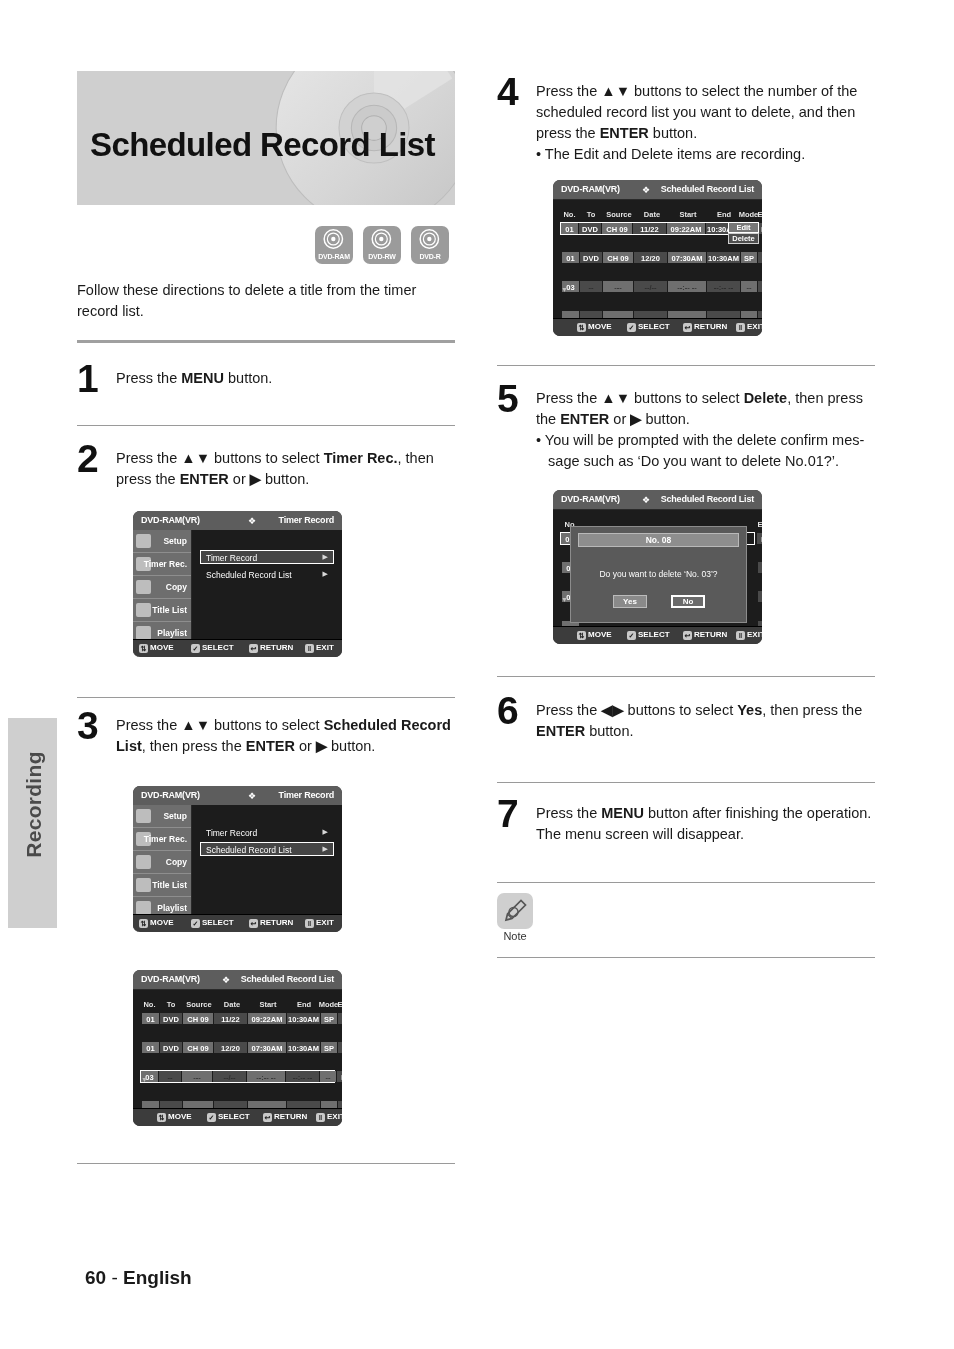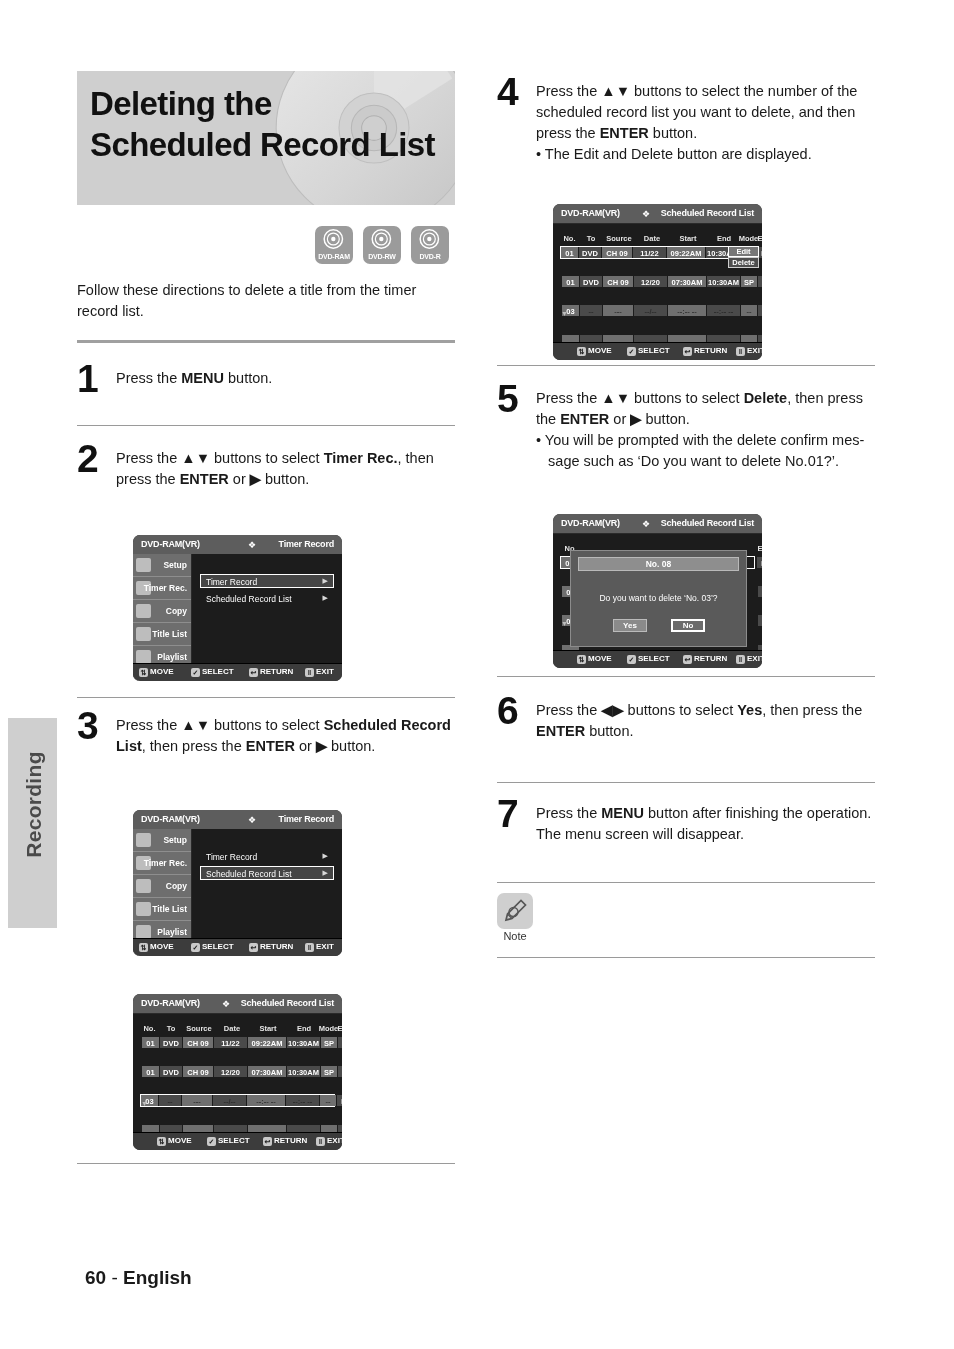--- a/index.html
+++ b/index.html
@@ -89,21 +89,20 @@
   
   .osd{
     position:absolute;
     background:#1c1c1c;
     border:2px solid #ffffff;
     border-radius:9px;
     box-sizing:border-box;
     overflow:hidden;
     color:#fff;
     font-size:8px;
-    margin-top:24px;
   }
   .osd-top{
     position:absolute; left:0; top:0; right:0; height:19px;
     background:#5d5d5d;
     border-bottom:1px solid #2a2a2a;
   }
   .osd-top .disc{
     position:absolute; left:8px; top:4px; font-size:9px; font-weight:bold;
     color:#fff; letter-spacing:-0.2px;
   }
@@ -243,21 +242,21 @@
         <stop offset="100%" stop-color="#c4c4c4"></stop>
       </linearGradient>
     </defs>
     <circle cx="100" cy="100" r="95" fill="url(#dg)"></circle>
     <circle cx="100" cy="100" r="95" fill="none" stroke="#bdbdbd" stroke-width="1"></circle>
     <path d="M100 5 A95 95 0 0 1 176 52 L100 100 Z" fill="#e4e4e4" opacity="0.75"></path>
     <circle cx="100" cy="100" r="34" fill="#d2d2d2" stroke="#bfbfbf" stroke-width="1"></circle>
     <circle cx="100" cy="100" r="22" fill="#cbcbcb" stroke="#b7b7b7" stroke-width="1"></circle>
     <circle cx="100" cy="100" r="12" fill="#cfcfcf" stroke="#b0b0b0" stroke-width="1"></circle>
   </svg>
-  <h1><span>Deleting the</span><br><span>Scheduled Record List</span></h1>
+  <h1><br><span>Scheduled Record List</span></h1>
 </div>
 
 <div class="disc-logos">
   <div class="disc-badge">
     <svg class="bl" viewBox="0 0 40 24">
       <circle cx="20" cy="12" r="10" fill="none" stroke="#ffffff" stroke-width="1.6"></circle>
       <circle cx="20" cy="12" r="6.5" fill="none" stroke="#ffffff" stroke-width="1.3"></circle>
       <circle cx="20" cy="12" r="2.4" fill="#ffffff"></circle>
     </svg>
     <div class="cap">DVD-RAM</div>
@@ -473,21 +472,21 @@
     <span class="bi" style="left:74px;"><span class="bicon">✓</span><span>SELECT</span></span>
     <span class="bi" style="left:130px;"><span class="bicon">↩</span><span>RETURN</span></span>
     <span class="bi" style="left:183px;"><span class="bicon">‖</span><span>EXIT</span></span>
   </div>
 </div>
 
 <div class="rule" style="left:77px; top:1163px; width:378px;"></div>
 
 <div class="step" style="left:497px; top:81px; width:378px;">
   <div class="num">4</div>
-  <div class="body wide">Press the <b>▲▼</b> buttons to select the number of the scheduled record list you want to delete, and then press the <b>ENTER</b> button.<span class="sub">• The Edit and Delete button are displayed.</span></div>
+  <div class="body wide">Press the <b>▲▼</b> buttons to select the number of the scheduled record list you want to delete, and then press the <b>ENTER</b> button.<span class="sub">• The Edit and Delete items are recording.</span></div>
 </div>
 
 <div class="osd" style="left:551px; top:178px; width:213px; height:160px;">
   <div class="osd-top">
     <div class="disc">DVD-RAM(VR)</div>
     <div class="dia" style="right:112px;">❖</div>
     <div class="scr">Scheduled Record List</div>
   </div>
 
   <div class="tbl">

